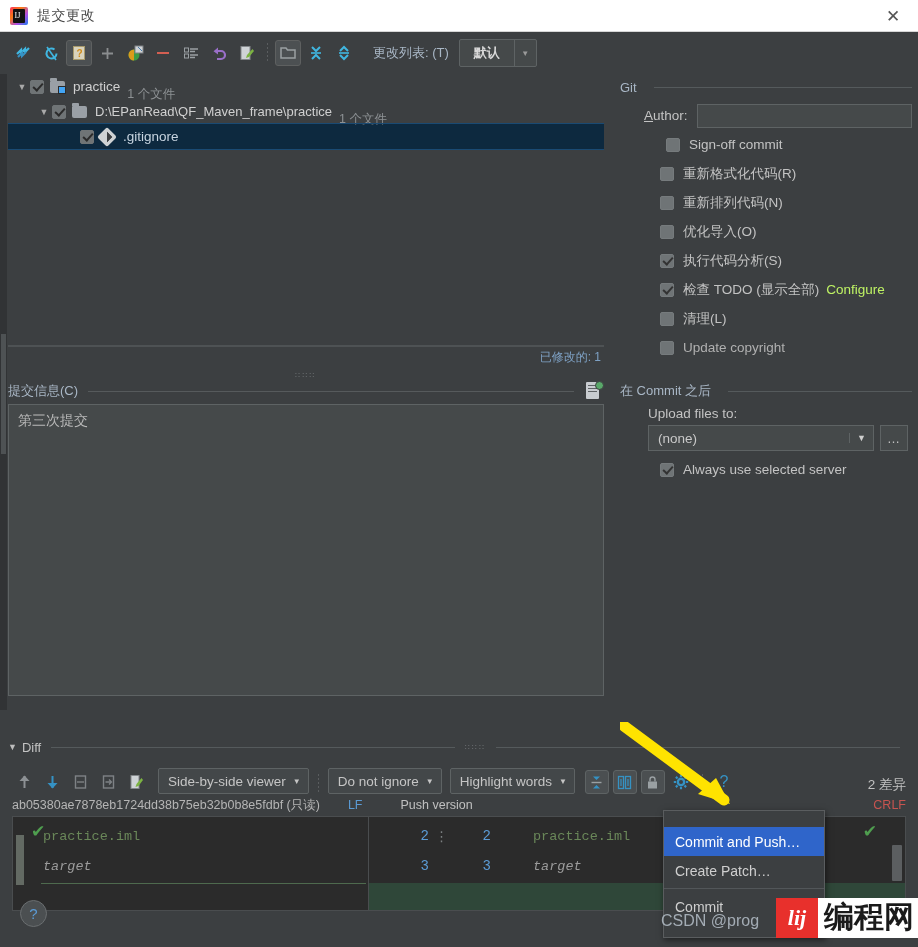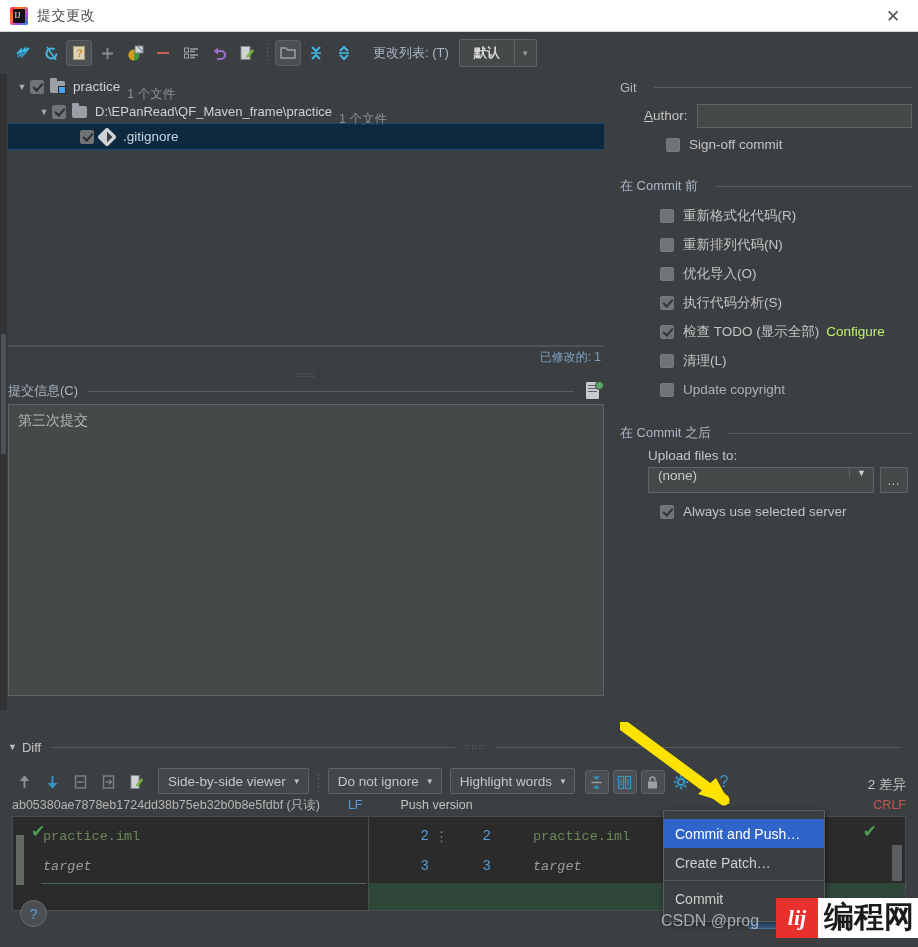--- a/index.html
+++ b/index.html
@@ -148,21 +148,21 @@
     content:""; position:absolute; left:4px; top:0px; width:4px; height:8px;
     border:solid #333; border-width:0 2px 2px 0; transform:rotate(42deg);
   }
   .ck-lbl { color:#c3c3c3; font-size:13.5px; }
   .ck-lbl.dim { color:#b0b0b0; }
   .link { color:#bef264; font-size:13.5px; margin-left:7px; }
   .upl-lbl { color:#c3c3c3; font-size:13.5px; padding-left:12px; margin:6px 0 4px 0; }
   .upl-row { display:flex; align-items:stretch; padding-left:12px; gap:6px; }
   .combo2 {
     flex:1; height:26px; background:#45494a; border:1px solid #5e6364;
-    display:flex; align-items:flex-start;
+    display:flex; align-items:center;
   }
   .combo2 .v { flex:1; display:flex; align-items:center; padding-left:9px;
     color:#c9c9c9; font-size:13.5px; }
   .combo2 .a { width:24px; display:flex; align-items:center; justify-content:center;
     border-left:1px solid #5e6364; color:#cfcfcf; font-size:9px; }
   .dots-btn {
     width:28px; height:26px; background:#45494a; border:1px solid #5e6364;
     display:flex; align-items:center; justify-content:center; color:#c0c0c0;
     font-size:13px; letter-spacing:1px;
   }
@@ -210,21 +210,21 @@
   .marker-col { position:absolute; left:0; top:0; bottom:0; width:16px; }
   .mbar { position:absolute; left:3px; width:8px; background:#636a63; }
   .addband { position:absolute; left:0; right:0; background:#2f4739; }
   .chk-green { color:#4f9e4f; font-size:17px; font-weight:bold; }
   .scroll-thumb { position:absolute; right:3px; width:10px; background:#5b5e60; border-radius:1px; }
 
   
   .ctx {
     position:absolute; left:663px; top:810px; width:162px;
     background:#3c3f41; border:1px solid #5a5d5f; box-shadow:1px 2px 6px rgba(0,0,0,.5);
-    padding:8px 0; z-index:40;
+    padding:16px 0; z-index:40;
   }
   .ctx-item { height:29px; display:flex; align-items:center; padding-left:11px;
     color:#cfcfcf; font-size:14px; }
   .ctx-item.hi { background:#2f65ca; color:#fff; }
   .ctx-sep { height:1px; background:#525659; margin:3px 0; }
 
   
   .bottom { position:absolute; left:0; right:0; bottom:0; height:55px; }
   .help-btn {
     position:absolute; left:20px; top:8px; width:27px; height:27px; border-radius:50%;
@@ -428,24 +428,20 @@
     <div class="row" style="padding-left:24px;">
       <span class="fld-lbl"><span class="u">A</span>uthor:</span>
       <span class="author-input"></span>
     </div>
 
     <div class="row" style="padding-left:46px;">
       <span class="ck"></span>
       <span class="ck-lbl">Si<span class="u">g</span>n-off commit</span>
     </div>
 
-    <div class="sect-head" style="margin-top:18px;">
-      <span class="lbl">在 Commit 前</span>
-      <span class="rule"></span>
-    </div>
 
     <div class="row" style="padding-left:40px;">
       <span class="ck"></span>
       <span class="ck-lbl">重新格式化代码(R)</span>
     </div>
     <div class="row" style="padding-left:40px;">
       <span class="ck"></span>
       <span class="ck-lbl">重新排列代码(N)</span>
     </div>
     <div class="row" style="padding-left:40px;">

